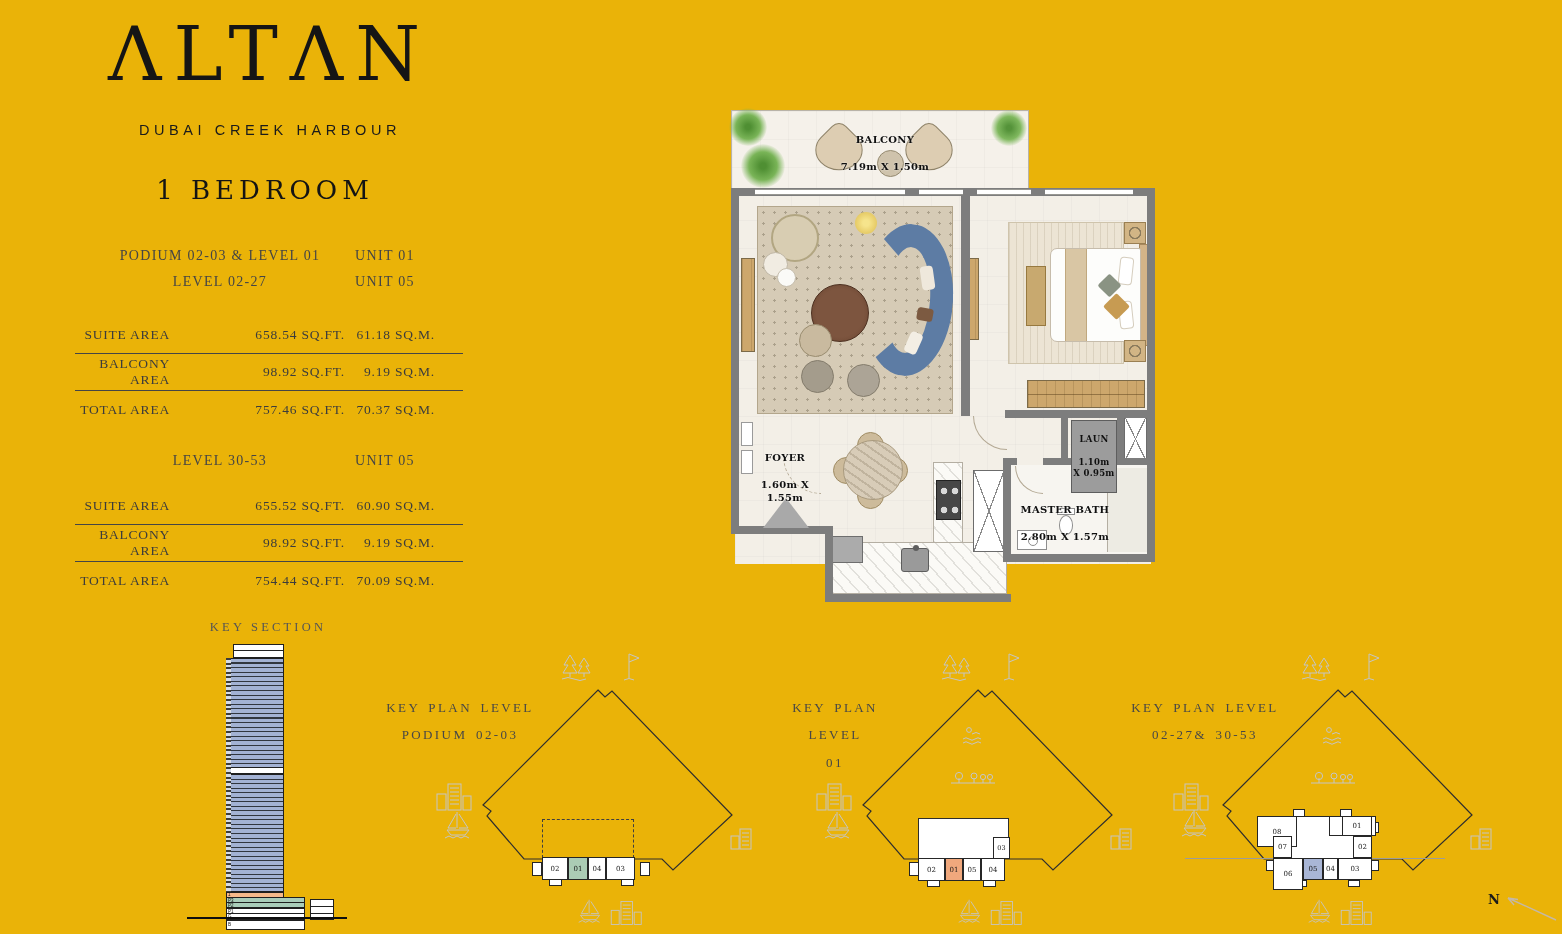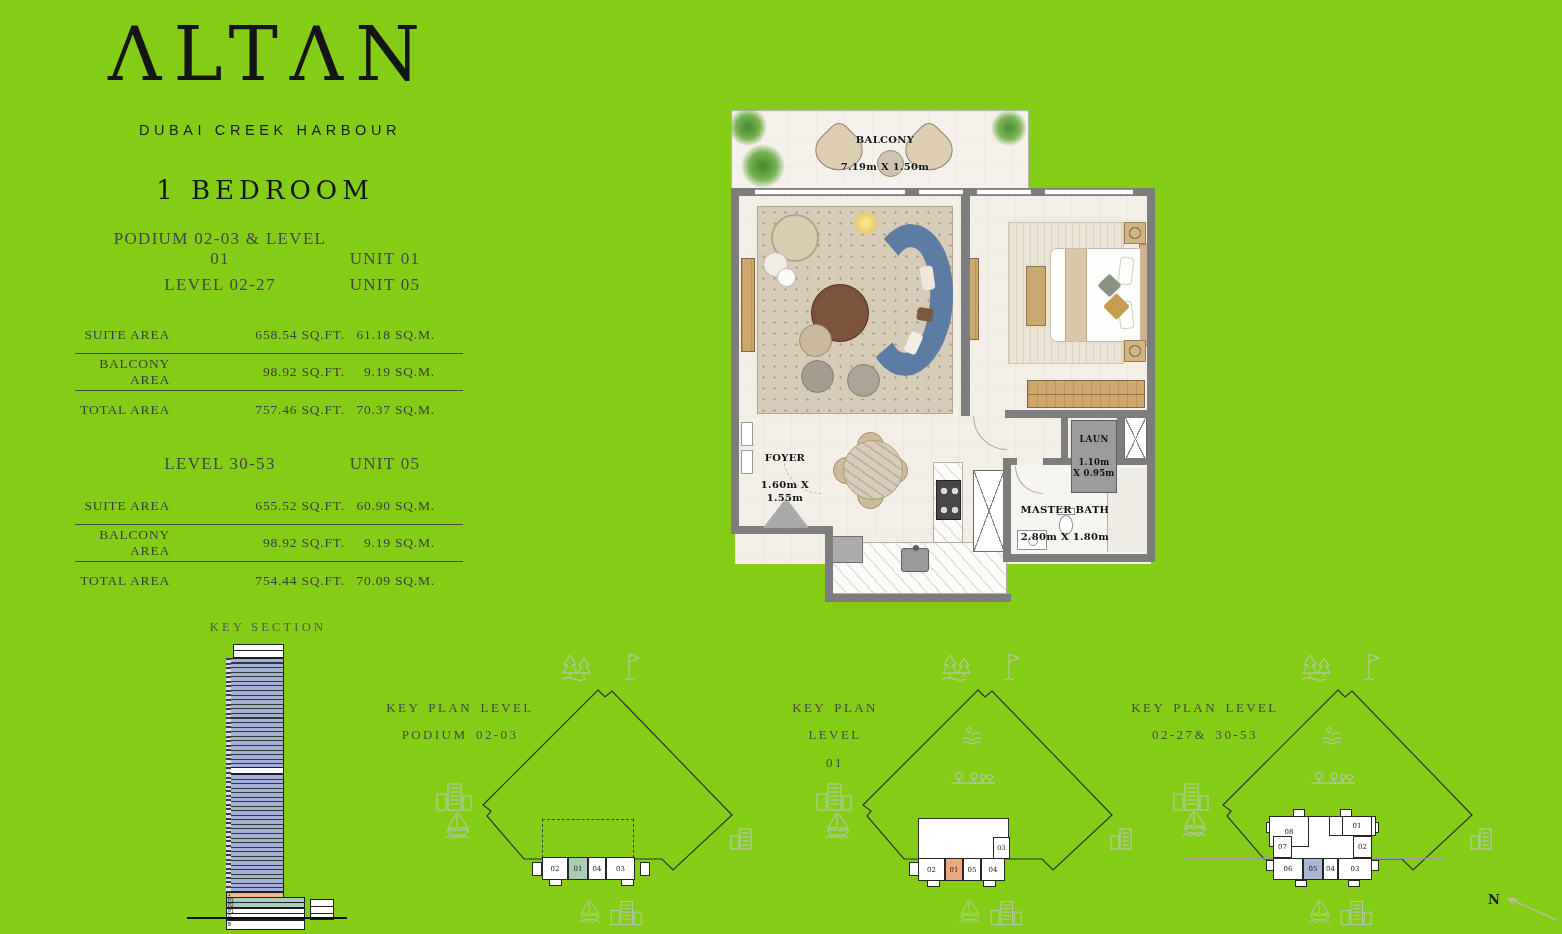--- a/index.html
+++ b/index.html
@@ -1,31 +1,31 @@
 <!DOCTYPE html>
 <html><head>
 <meta charset="utf-8">
 <style>
   * { box-sizing: border-box; margin: 0; padding: 0; }
   html,body { background:#ffffff; }
-  .page { position:relative; width:1562px; height:934px; background:#84cc16; overflow:hidden;
+  .page { position:relative; width:1562px; height:934px; background:#eab308; overflow:hidden;
           font-family:"Liberation Serif", serif; color:#222; }
   .abs { position:absolute; }
 
   
   .logo { position:absolute; left:100px; top:16px; width:340px; text-align:center;
           font-family:"DejaVu Serif", serif; font-size:74px; line-height:1.05;
           letter-spacing:12px; color:#151515; font-weight:400; }
   .subtitle { position:absolute; left:100px; top:122px; width:340px; text-align:center;
           font-family:"Liberation Sans", sans-serif; font-size:14.5px; letter-spacing:4.6px;
           color:#1b1b1b; }
   .unit-type { position:absolute; left:100px; top:175px; width:330px; text-align:center;
           font-family:"DejaVu Serif", serif; font-size:26px; letter-spacing:5px; color:#141414; }
   .hdr-row { position:absolute; left:105px; width:345px; height:26px; display:flex;
-          font-size:17px; letter-spacing:1.3px; color:#454545; align-items:flex-end; }
+          font-size:14px; letter-spacing:1.3px; color:#454545; align-items:center; }
   .hdr-row .lv { width:230px; text-align:center; }
   .hdr-row .un { width:100px; text-align:center; }
   .area-table { position:absolute; left:75px; width:388px; }
   .a-row { display:grid; grid-template-columns:95px 175px 118px; height:37px; align-items:center;
           font-size:13.5px; letter-spacing:0.8px; color:#3c3c3c; }
   .a-row.lined { border-bottom:1.4px solid #454545; }
   .a-row .lab { text-align:right; }
   .a-row .ft  { text-align:right; }
   .a-row .m2  { text-align:right; padding-right:28px; }
 
@@ -271,21 +271,21 @@
       <div>1.60m X
 1.55m</div>
     </div>
     <div class="rm" style="left:366px; top:320px; width:46px; background:#9c9c9c; border:1px solid #5e5e5e; font-size:8.5px; padding:2px 0; text-shadow:none;">
       <div>LAUN</div>
       <div>1.10m
 X 0.95m</div>
     </div>
     <div class="rm" style="left:295px; top:390px; width:130px;">
       <div>MASTER BATH</div>
-      <div>2.80m X 1.80m</div>
+      <div>2.80m X 1.57m</div>
     </div>
   </div>
 
   <div class="abs" style="left:385px; top:652px; width:370px; height:282px;">
     <div class="kp-title" style="left:0; top:42px; width:150px;">
       <div>KEY PLAN LEVEL</div>
       <div>PODIUM 02-03</div>
     </div>
     <svg class="abs" style="left:95px; top:30px;" width="260" height="240" viewBox="0 0 260 240">
       <path d="M118,8 L125,15 L132,9 L252,133 L193,188 L182,177 L44,177 L7,134 L11,129 L3,123 Z" fill="none" stroke="#2e2e2e" stroke-width="1.2"></path>
@@ -447,26 +447,26 @@
 
     <div class="tab" style="left:141px; top:170px; width:8px; height:11px;"></div>
     <div class="tab" style="left:141px; top:208px; width:8px; height:11px;"></div>
     <div class="tab" style="left:246px; top:170px; width:8px; height:11px;"></div>
     <div class="tab" style="left:246px; top:208px; width:8px; height:11px;"></div>
     <div class="tab" style="left:168px; top:157px; width:12px; height:8px;"></div>
     <div class="tab" style="left:215px; top:157px; width:12px; height:8px;"></div>
     <div class="tab" style="left:170px; top:228px; width:12px; height:7px;"></div>
     <div class="tab" style="left:223px; top:228px; width:12px; height:7px;"></div>
     <div class="abs" style="left:148px; top:164px; width:99px; height:64px; border:1px solid #262626; background:#fff; z-index:5;"></div>
-    <div class="cell" style="left:144px; top:164px; width:40px; height:31px;">08</div>
+    <div class="cell" style="left:132px; top:164px; width:40px; height:31px;">08</div>
     <div class="cell" style="left:204px; top:164px; width:47px; height:20px;">09</div>
     <div class="cell" style="left:217px; top:164px; width:30px; height:20px;">01</div>
     <div class="cell" style="left:148px; top:184px; width:19px; height:22px;">07</div>
     <div class="cell" style="left:228px; top:184px; width:19px; height:22px;">02</div>
-    <div class="cell" style="left:148px; top:206px; width:30px; height:22px;">06</div>
+    <div class="cell" style="left:148px; top:206px; width:30px; height:32px;">06</div>
     <div class="cell" style="left:178px; top:206px; width:20px; height:22px; background:#a9b6d6;">05</div>
     <div class="cell" style="left:198px; top:206px; width:15px; height:22px;">04</div>
     <div class="cell" style="left:213px; top:206px; width:34px; height:22px;">03</div>
   </div>
 
   <div class="abs" style="left:1460px; top:884px; width:100px; height:46px;">
     <span class="abs" style="left:28px; top:8px; font-family:'DejaVu Serif',serif; font-weight:700; font-size:13px; color:#1a1a1a;">N</span>
     <svg class="abs" style="left:40px; top:6px;" width="58" height="34" viewBox="0 0 58 34" fill="none" stroke="#c4b8a6" stroke-width="1.4">
       <path d="M56 30 L8 8 M8 8 L18 9.5 M8 8 L14 15"></path>
     </svg>

